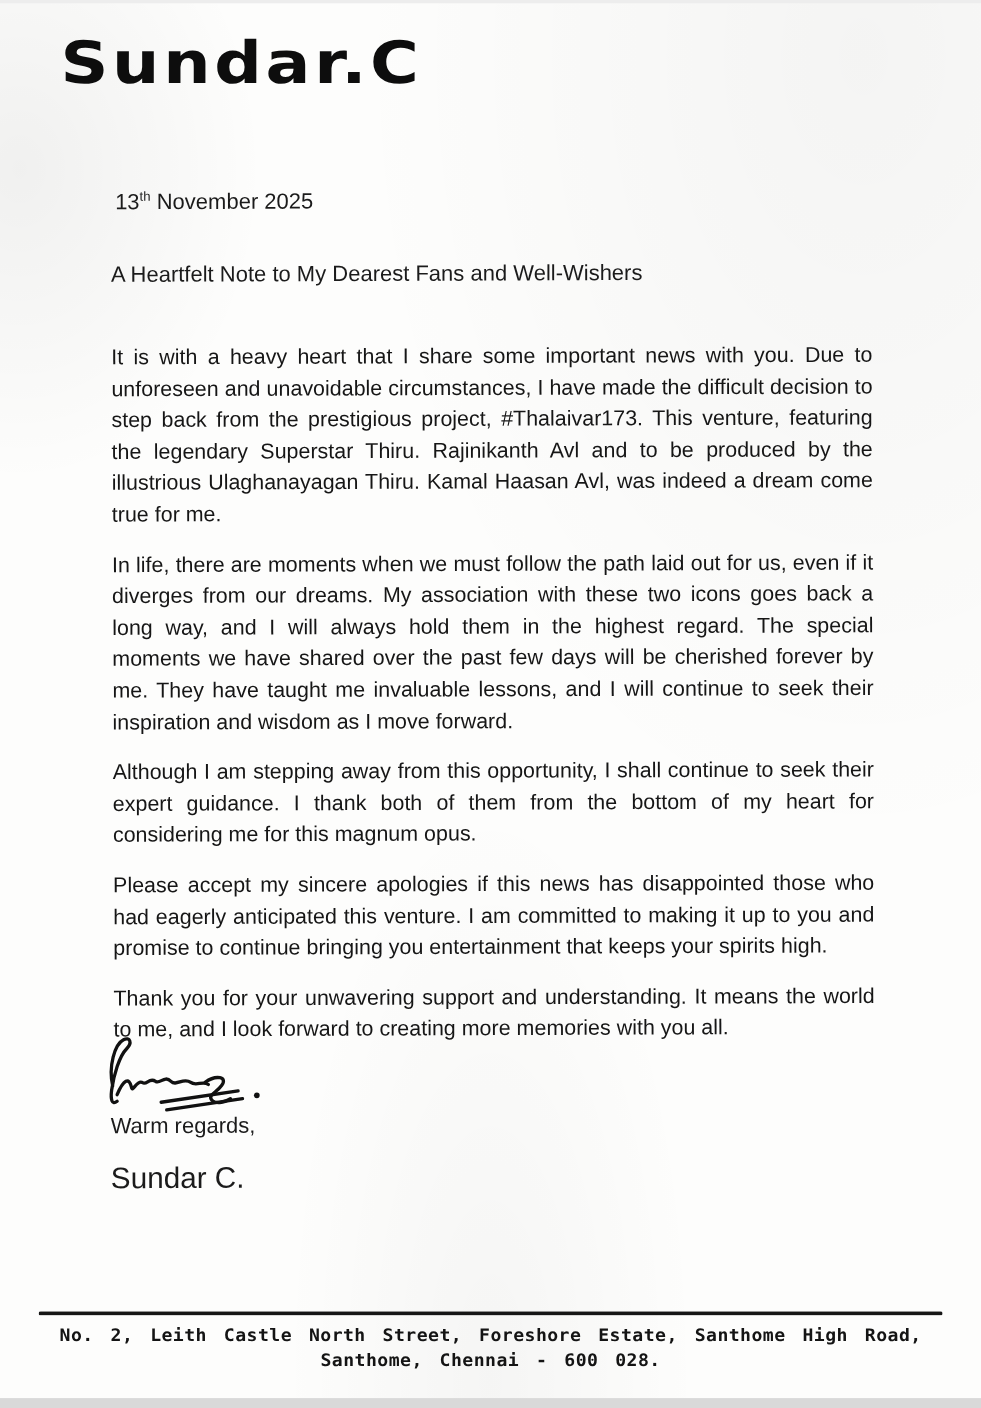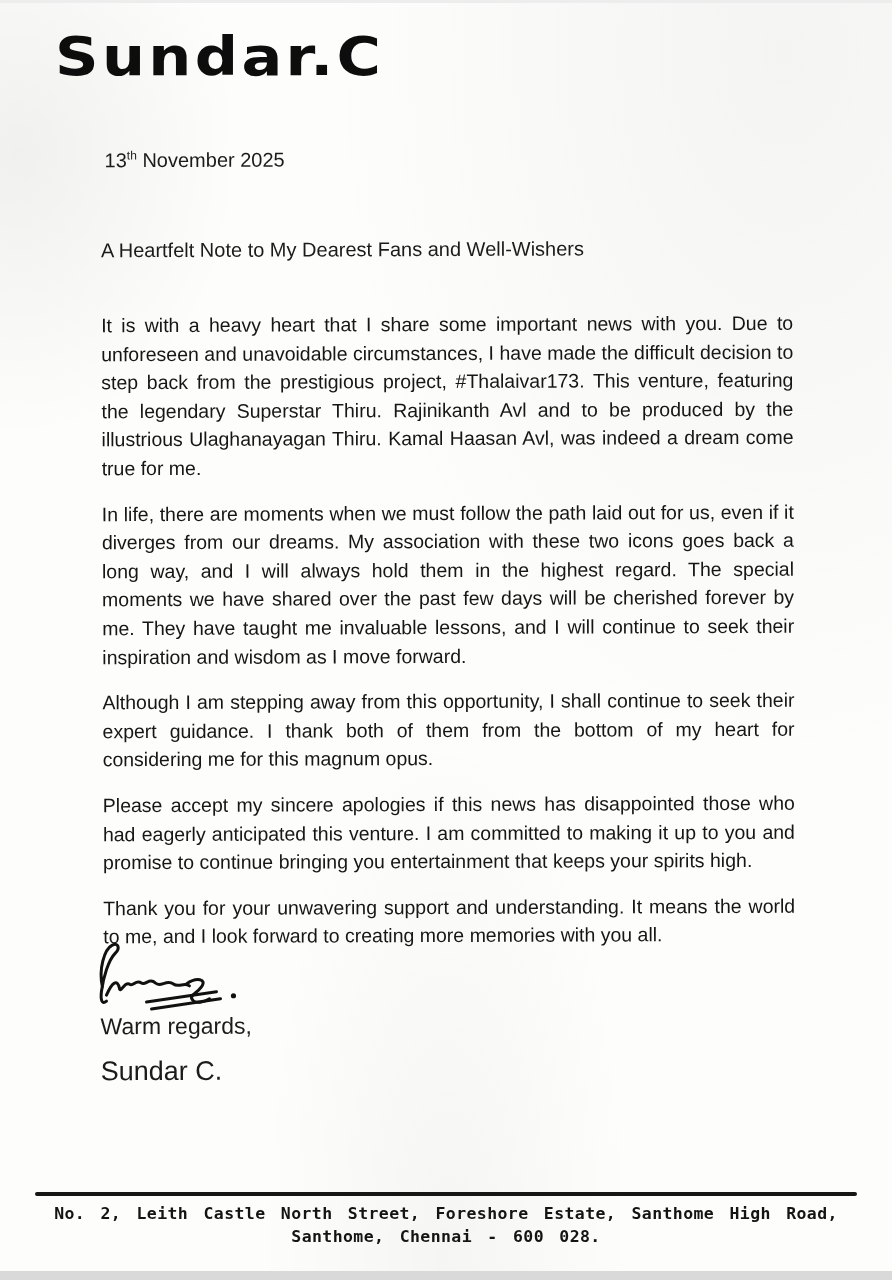--- a/index.html
+++ b/index.html
@@ -23,37 +23,37 @@
     position:absolute; left:55px; top:26px;
     font-family:"DejaVu Sans", sans-serif;
     font-weight:bold; font-size:54px; letter-spacing:3px;
     color:#0d0d0d;
     transform:scaleX(1.12) scaleY(0.98); transform-origin:left top;
     white-space:nowrap;
   }
 
   .letter { position:absolute; left:0; top:0; right:0; transform:rotate(-0.2deg); transform-origin:50% 0; }
 
-  .date-line { position:absolute; left:104px; top:148px; font-size:20px; color:#1b1b1b;text-align:center; }
+  .date-line { position:absolute; left:104px; top:172px; font-size:20px; color:#1b1b1b;text-align:center; }
   .date-line sup { font-size:12px; vertical-align:super; line-height:0; }
 
   .subject-line { position:absolute; left:100px; top:238px; font-size:20px; color:#1b1b1b; }
 
   .body-text {
     position:absolute; left:100px; top:310px; width:692px;
     font-size:19.5px; line-height:28.6px;
     text-align:justify; text-justify:inter-word;
     color:#161616;
   }
   .body-text p { margin:0 0 17px 0; }
 
   .signature-block { position:absolute; left:85px; top:938px; }
   .signature-block svg { display:block; }
 
-  .regards-line { position:absolute; left:97px; top:1012px; font-size:23px; color:#1b1b1b; }
+  .regards-line { position:absolute; left:97px; top:1012px; font-size:20px; color:#1b1b1b; }
   .signer-line  { position:absolute; left:97px; top:1055px; font-size:27px; color:#1b1b1b; }
 
   .footer-rule {
     position:absolute; left:35px; top:1192px; width:822px;
     border-top:4px solid #161616; border-radius:2px;
   }
   .footer-text {
     position:absolute; left:0; right:0; top:1202px;
     text-align:center;
     font-family:"DejaVu Sans Mono", monospace;

